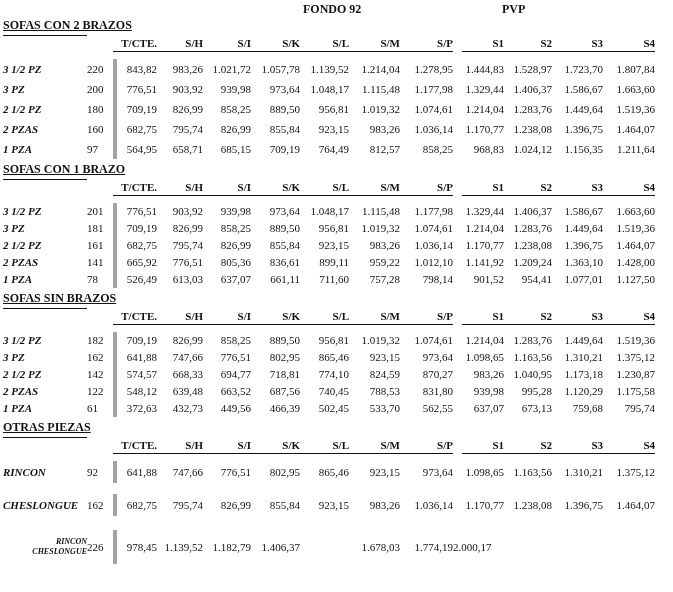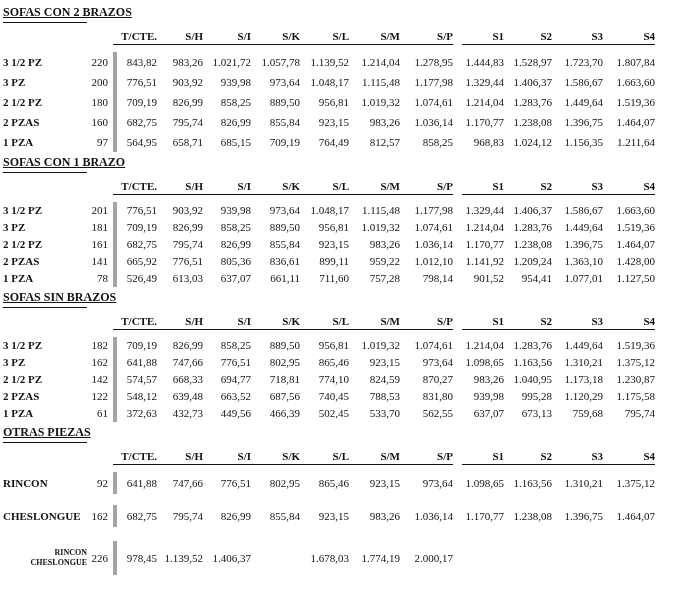--- a/index.html
+++ b/index.html
@@ -13,37 +13,37 @@
 
   .top-header { position: relative; height: 13px; margin-bottom: 2px; font-weight: bold; font-size: 12px; }
   .top-header .fondo { position: absolute; left: 300px; top: 0; }
   .top-header .pvp   { position: absolute; left: 499px; top: 0; }
 
   .section { margin-top: 3px; }
 
   .heading-wrap {
     width: 84px; height: 18px;
     border-bottom: 1px solid #121212;
-    padding-bottom: 3px; margin-bottom: 6px;
+    padding-bottom: 3px; 
     white-space: nowrap;
   }
   .heading-text {
     font-weight: bold; font-size: 12px; line-height: 14px;
     text-decoration: underline; white-space: nowrap;
   }
 
   .row {
     display: grid;
     grid-template-columns: 84px 26px 44px 46px 48px 49px 49px 51px 53px 9px 42px 48px 51px 52px;
     align-items: stretch;
   }
   .cell { overflow: visible; }
   .value-cell { text-align: right; }
-  .size-cell  { text-align: right; padding-right: 5px; }
-  .label-cell { text-align: left; font-weight: bold; white-space: nowrap; }
+  .size-cell  { text-align: left; padding-right: 5px; }
+  .label-cell { text-align: left; font-weight: bold; white-space: nowrap; font-style: italic; }
 
   .header-row { height: 16px; line-height: 15px; margin-bottom: 7px; }
   .head { font-weight: bold; }
   .hb { border-bottom: 1px solid #121212; }
 
   .data-row { height: 21px; line-height: 21px; }
   .pitch-a .data-row { height: 20px; line-height: 20px; }
   .pitch-b .data-row { height: 17px; line-height: 17px; }
 
   .data-row .first-val { border-left: 4px solid #a3a3a3; }
@@ -55,20 +55,24 @@
   .tall .label-cell.small-label {
     display: flex; flex-direction: column; justify-content: center;
     text-align: right; font-size: 8px; line-height: 10px;
   }
   .small-label .label-line { display: block; }
 </style>
 </head>
 <body>
 
 <div class="page">
+  <div class="top-header">
+    <span class="fondo">FONDO 92</span>
+    <span class="pvp">PVP</span>
+  </div>
   <div id="sections">
   <section class="section pitch-a">
     <div class="heading-wrap">
       <span class="heading-text">SOFAS CON 2 BRAZOS</span>
     </div>
     <div class="row header-row">
       <div class="cell label-cell"></div>
       <div class="cell size-cell"></div>
     <div class="cell value-cell head hb">T/CTE.</div>
           <div class="cell value-cell head hb">S/H</div>
@@ -443,20 +447,21 @@
           </div>
 
   <div class="row data-row tall">
     <div class="cell label-cell small-label">
               <span class="label-line">RINCON</span>
               <span class="label-line">CHESLONGUE</span>
             </div>
     <div class="cell size-cell">226</div>
   <div class="cell value-cell first-val">978,45</div>
             <div class="cell value-cell">1.139,52</div>
+            <div class="cell value-cell">1.182,79</div>
             <div class="cell value-cell">1.406,37</div>
             <div class="cell gap-cell"></div>
             <div class="cell value-cell">1.678,03</div>
             <div class="cell value-cell">1.774,19</div>
             <div class="cell value-cell">2.000,17</div>
           </div>
 </div>
   </section>
 </div>
 </div>

